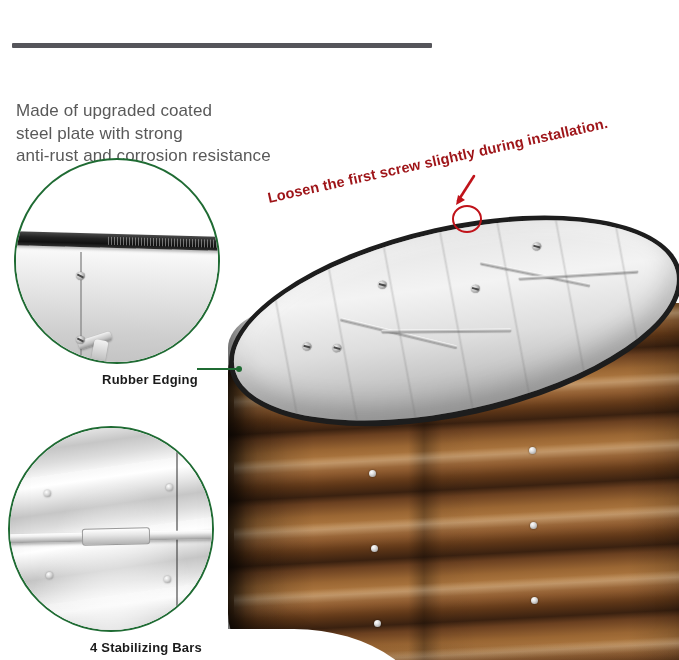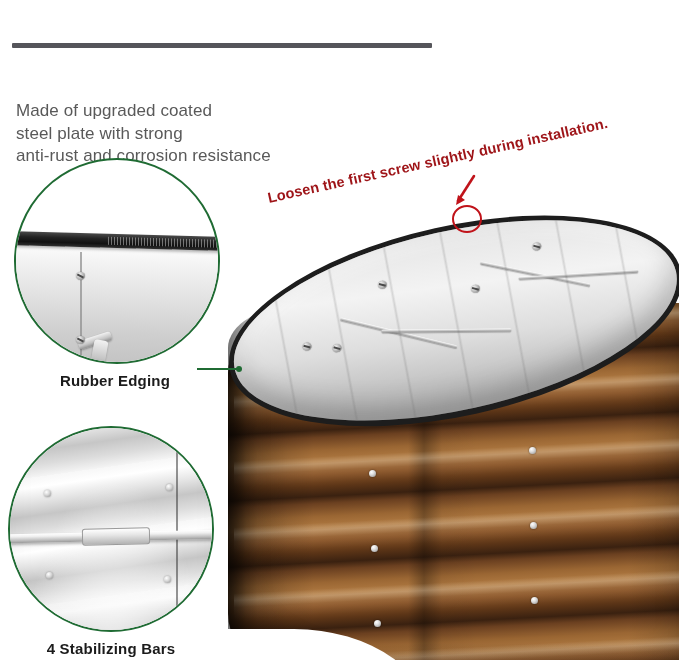--- a/index.html
+++ b/index.html
@@ -279,24 +279,25 @@
     height: 202px;
     border-radius: 50%;
     border: 2px solid #1f6b33;
     overflow: hidden;
     background: #ffffff;
   }
   .callout-label {
     position: absolute;
     width: 230px;
     text-align: center;
-    font-size: 15px;
+    font-size: 13px;
     font-weight: bold;
     color: #1b1b1b;
     letter-spacing: 0.2px;
+    margin-left: 35px;
   }
   
   #connector {
     position: absolute;
     left: 197px;
     top: 235px;
     width: 46px;
     height: 8px;
   }
 

